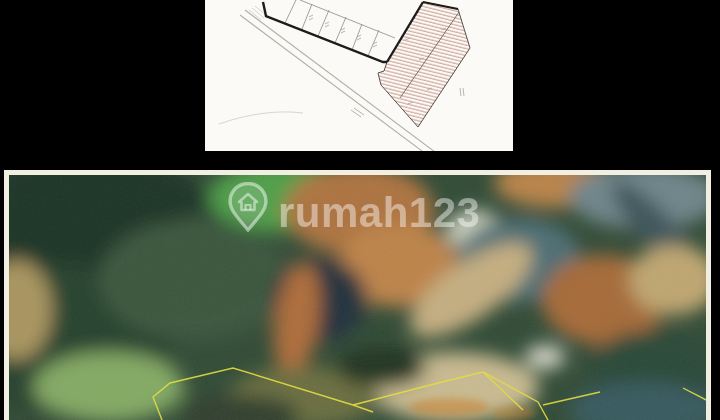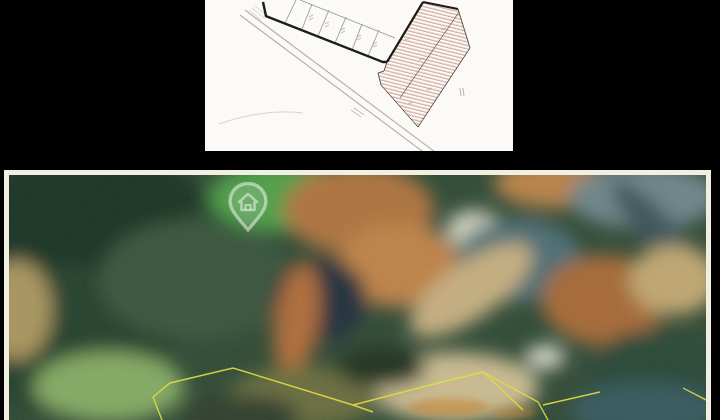--- a/index.html
+++ b/index.html
@@ -174,15 +174,16 @@
     </div>
   </div>
 
   <div class="watermark">
     <svg width="40" height="50" viewBox="0 0 40 50">
       <path d="M20,1.5 C9.5,1.5 2,9.5 2,19.5 C2,27 7.5,33.5 20,48 C32.5,33.5 38,27 38,19.5 C38,9.5 30.5,1.5 20,1.5 Z" fill="rgba(255,255,255,0.14)" stroke="rgba(255,255,255,0.48)" stroke-width="3.4"></path>
       <polyline points="11,20 20,12 29,20" fill="none" stroke="rgba(255,255,255,0.48)" stroke-width="2.6" stroke-linecap="round" stroke-linejoin="round"></polyline>
       <path d="M13.5,19.5 L13.5,28 L26.5,28 L26.5,19.5" fill="none" stroke="rgba(255,255,255,0.48)" stroke-width="2.6" stroke-linejoin="round"></path>
       <path d="M17.5,28 L17.5,23 L22.5,23 L22.5,28" fill="none" stroke="rgba(255,255,255,0.48)" stroke-width="2.2"></path>
     </svg>
+    <span class="wm-text">rumah123</span>
   </div>
 
 </div>
 
 </body></html>

